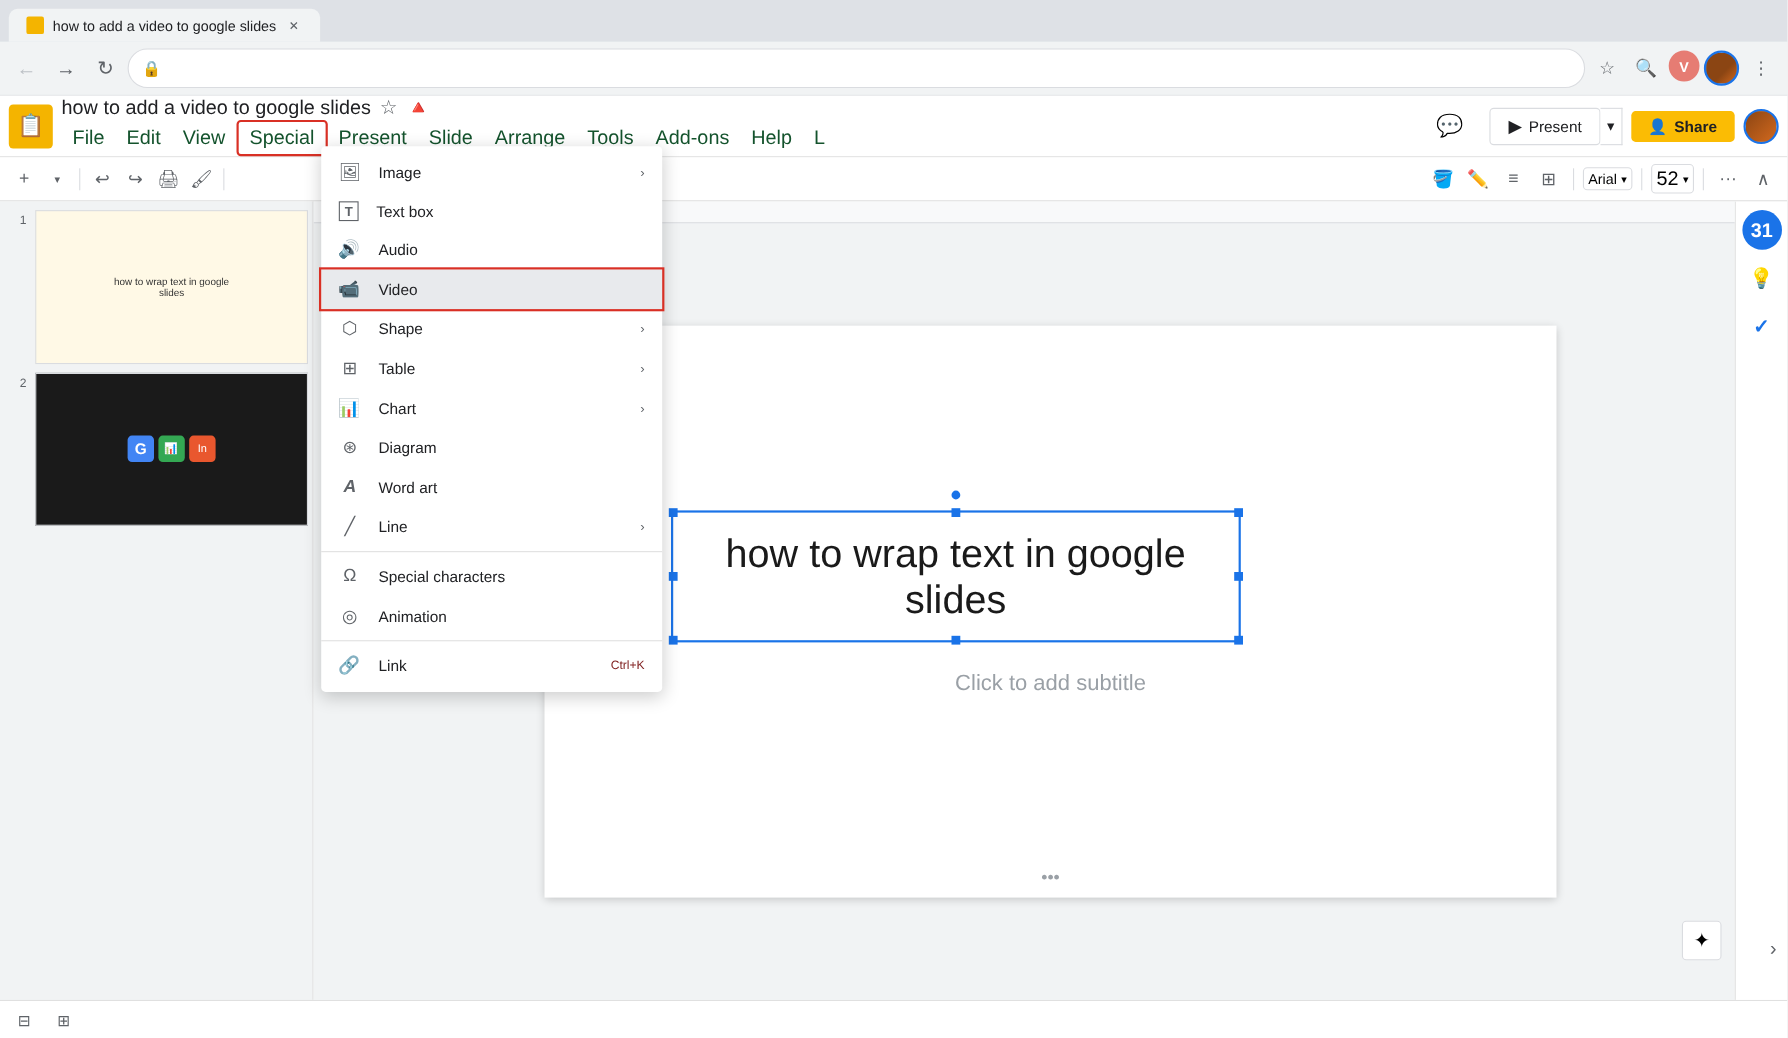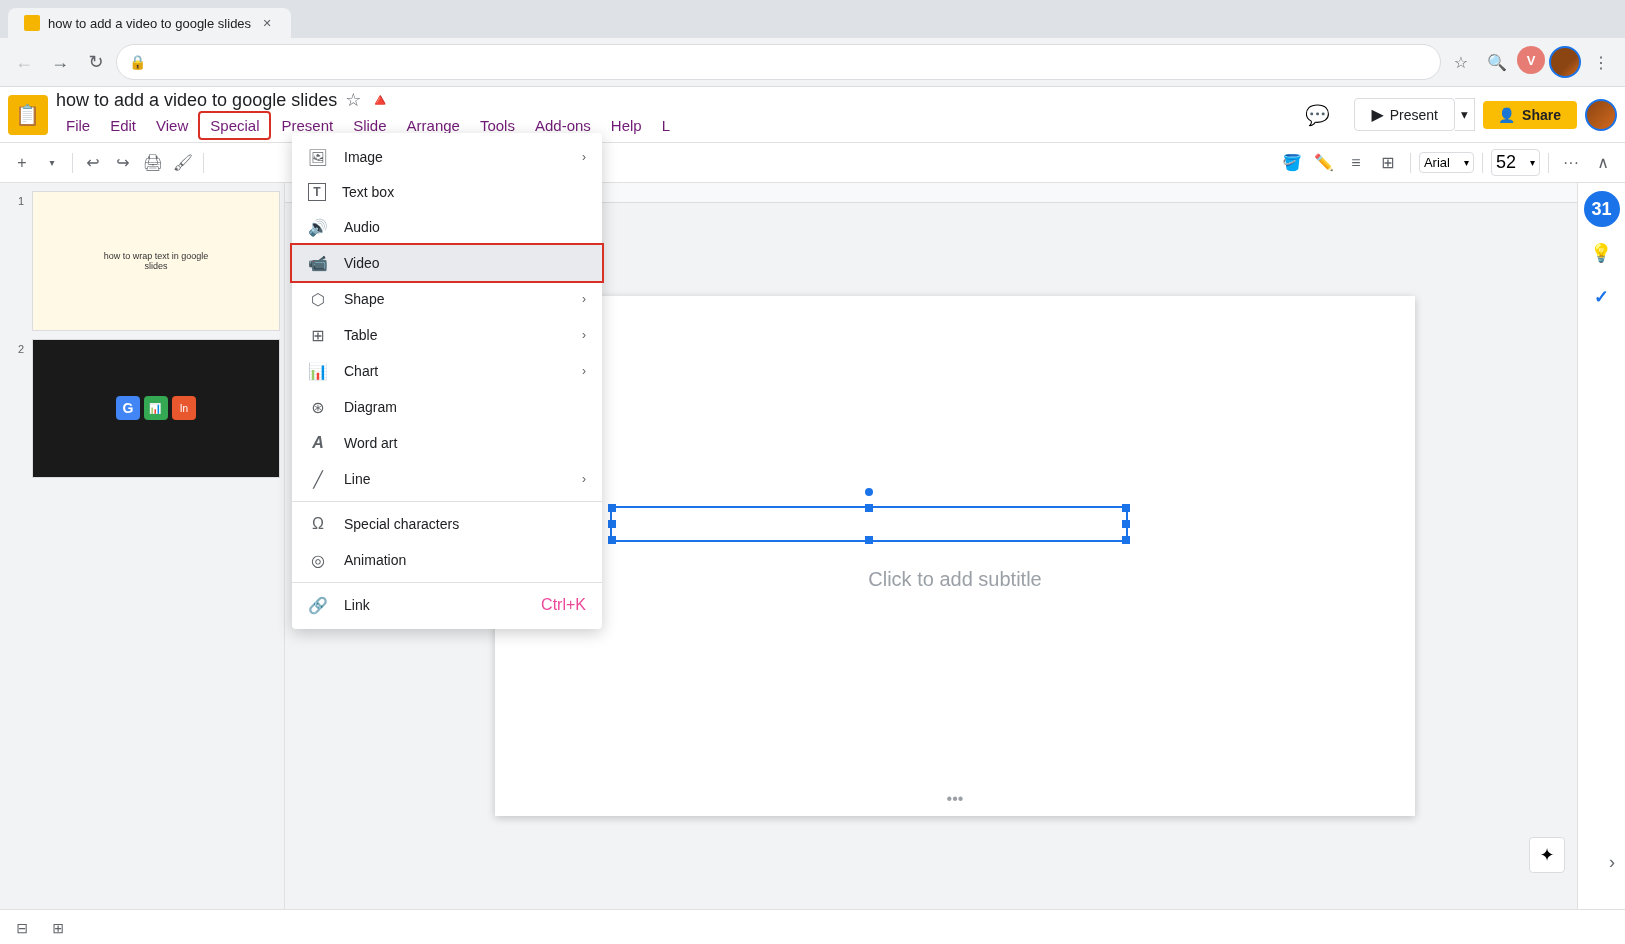--- a/index.html
+++ b/index.html
@@ -114,22 +114,22 @@
       background: #f4b400;
       border-radius: 4px;
       display: flex; align-items: center; justify-content: center;
       font-size: 22px; color: white;
     }
     .app-title { font-size: 18px; color: #202124; }
     .app-title-area { display: flex; flex-direction: column; }
     .app-menu-bar { display: flex; gap: 0; align-items: center; }
     .menu-item {
       padding: 4px 10px;
-      font-size: 15px;
-      color: #701a75;
+      font-size: 18px;
+      color: #14532d;
       cursor: pointer;
       border-radius: 4px;
     }
     .header-right {
       margin-left: auto;
       display: flex;
       align-items: center;
       gap: 8px;
     }
     .comment-btn, .present-btn, .share-btn {
@@ -182,21 +182,21 @@
       display: flex; align-items: center; justify-content: center;
       font-size: 16px; color: #5f6368;
     }
     .toolbar-separator { width: 1px; height: 20px; background: #dadce0; margin: 0 4px; }
     .font-box {
       border: 1px solid #dadce0;
       border-radius: 4px;
       padding: 2px 4px;
       display: flex;
       align-items: center;
-      gap: 14px;
+      gap: 4px;
     }
 
     
     .main-content {
       display: flex;
       flex: 1;
       overflow: hidden;
     }
 
     
@@ -379,21 +379,21 @@
       background: #e8eaed;
       outline: 2px solid #d93025;
     }
     .menu-icon {
       width: 20px; height: 20px;
       display: flex; align-items: center; justify-content: center;
       font-size: 16px; color: #5f6368; flex-shrink: 0;
     }
     .menu-label { flex: 1; }
     .menu-arrow { color: #5f6368; font-size: 12px; }
-    .menu-shortcut { color: #ec4899; font-size: 16px; }
+    .menu-shortcut { color: #7f1d1d; font-size: 11px; }
     .menu-divider { height: 1px; background: #e0e0e0; margin: 4px 0; }
 
     
     .insert-menu-highlighted {
       border: 2px solid #d93025;
       border-radius: 4px;
     }
   </style>
 </head>
 <body>
@@ -533,20 +533,23 @@
 
               <div class="handle top-center"></div>
               <div class="handle tl"></div>
               <div class="handle tc"></div>
               <div class="handle tr"></div>
               <div class="handle ml"></div>
               <div class="handle mr"></div>
               <div class="handle bl"></div>
               <div class="handle bc"></div>
               <div class="handle br"></div>
+              <div class="title-box-text">
+                how to wrap text in google slides
+              </div>
             </div>
           </div>
           <div class="subtitle-box">
             <span>Click to add subtitle</span>
           </div>
         </div>
 
         <div style="position:absolute;bottom:8px;left:50%;transform:translateX(-50%);display:flex;gap:4px;">
           <span style="color:#9aa0a6;">•••</span>
         </div>

